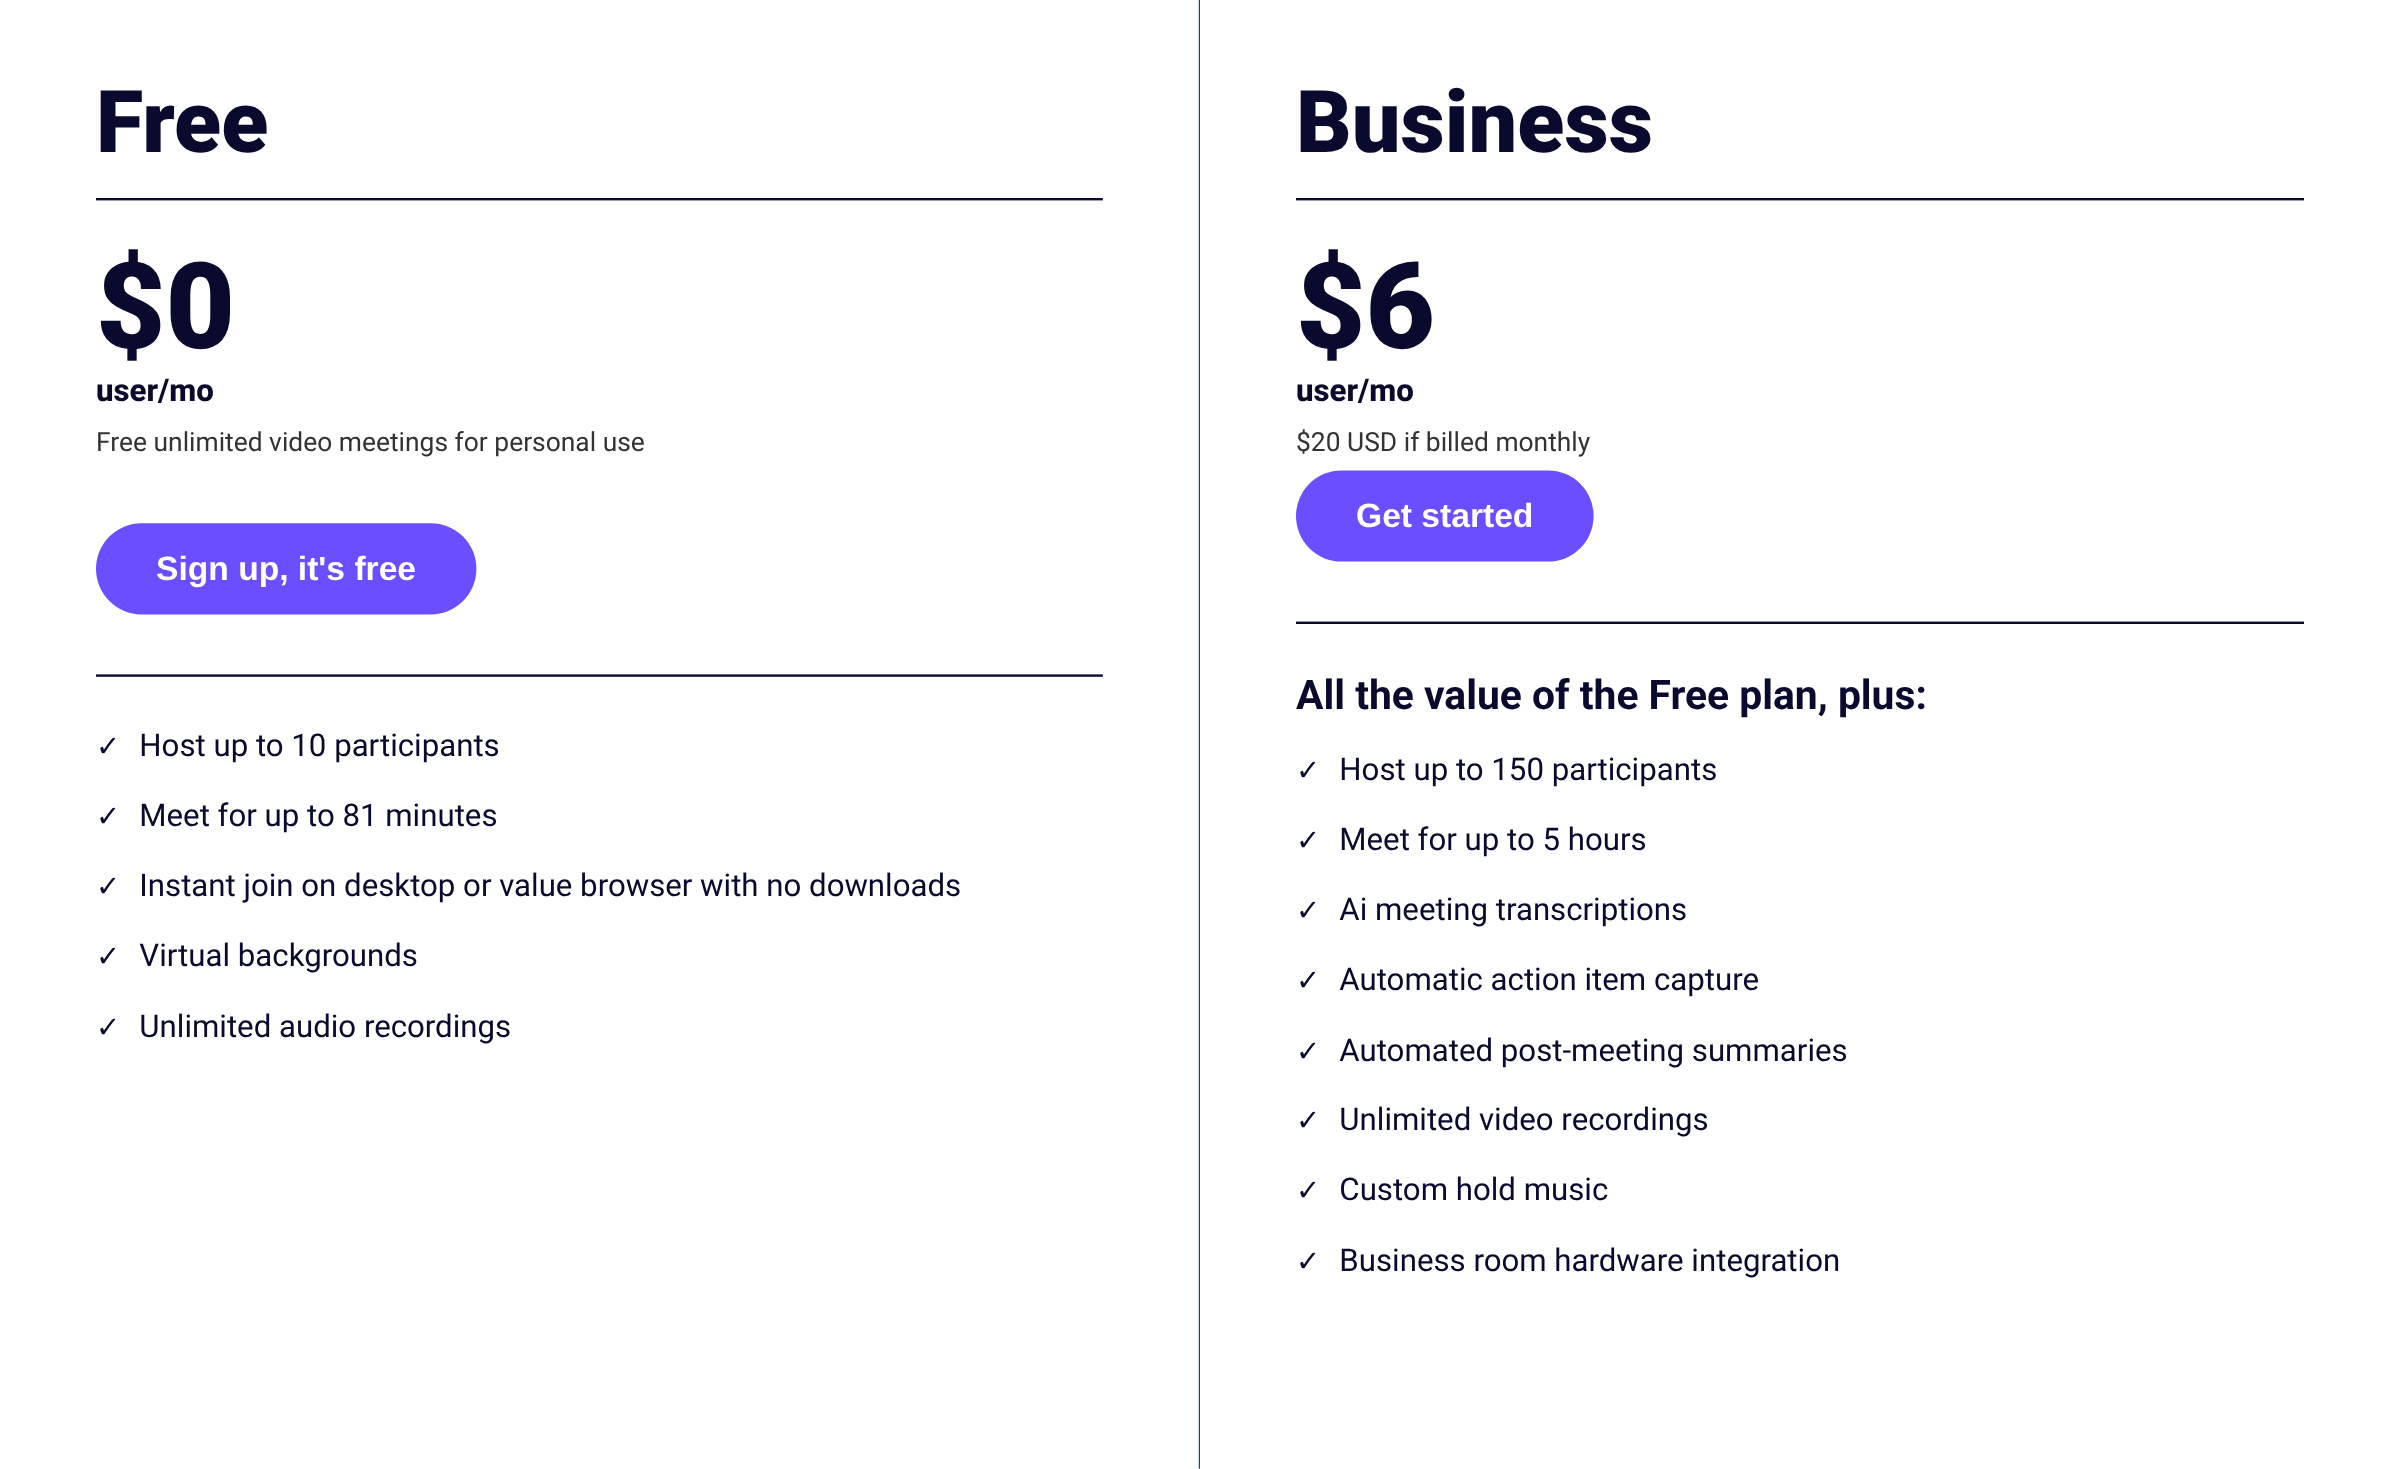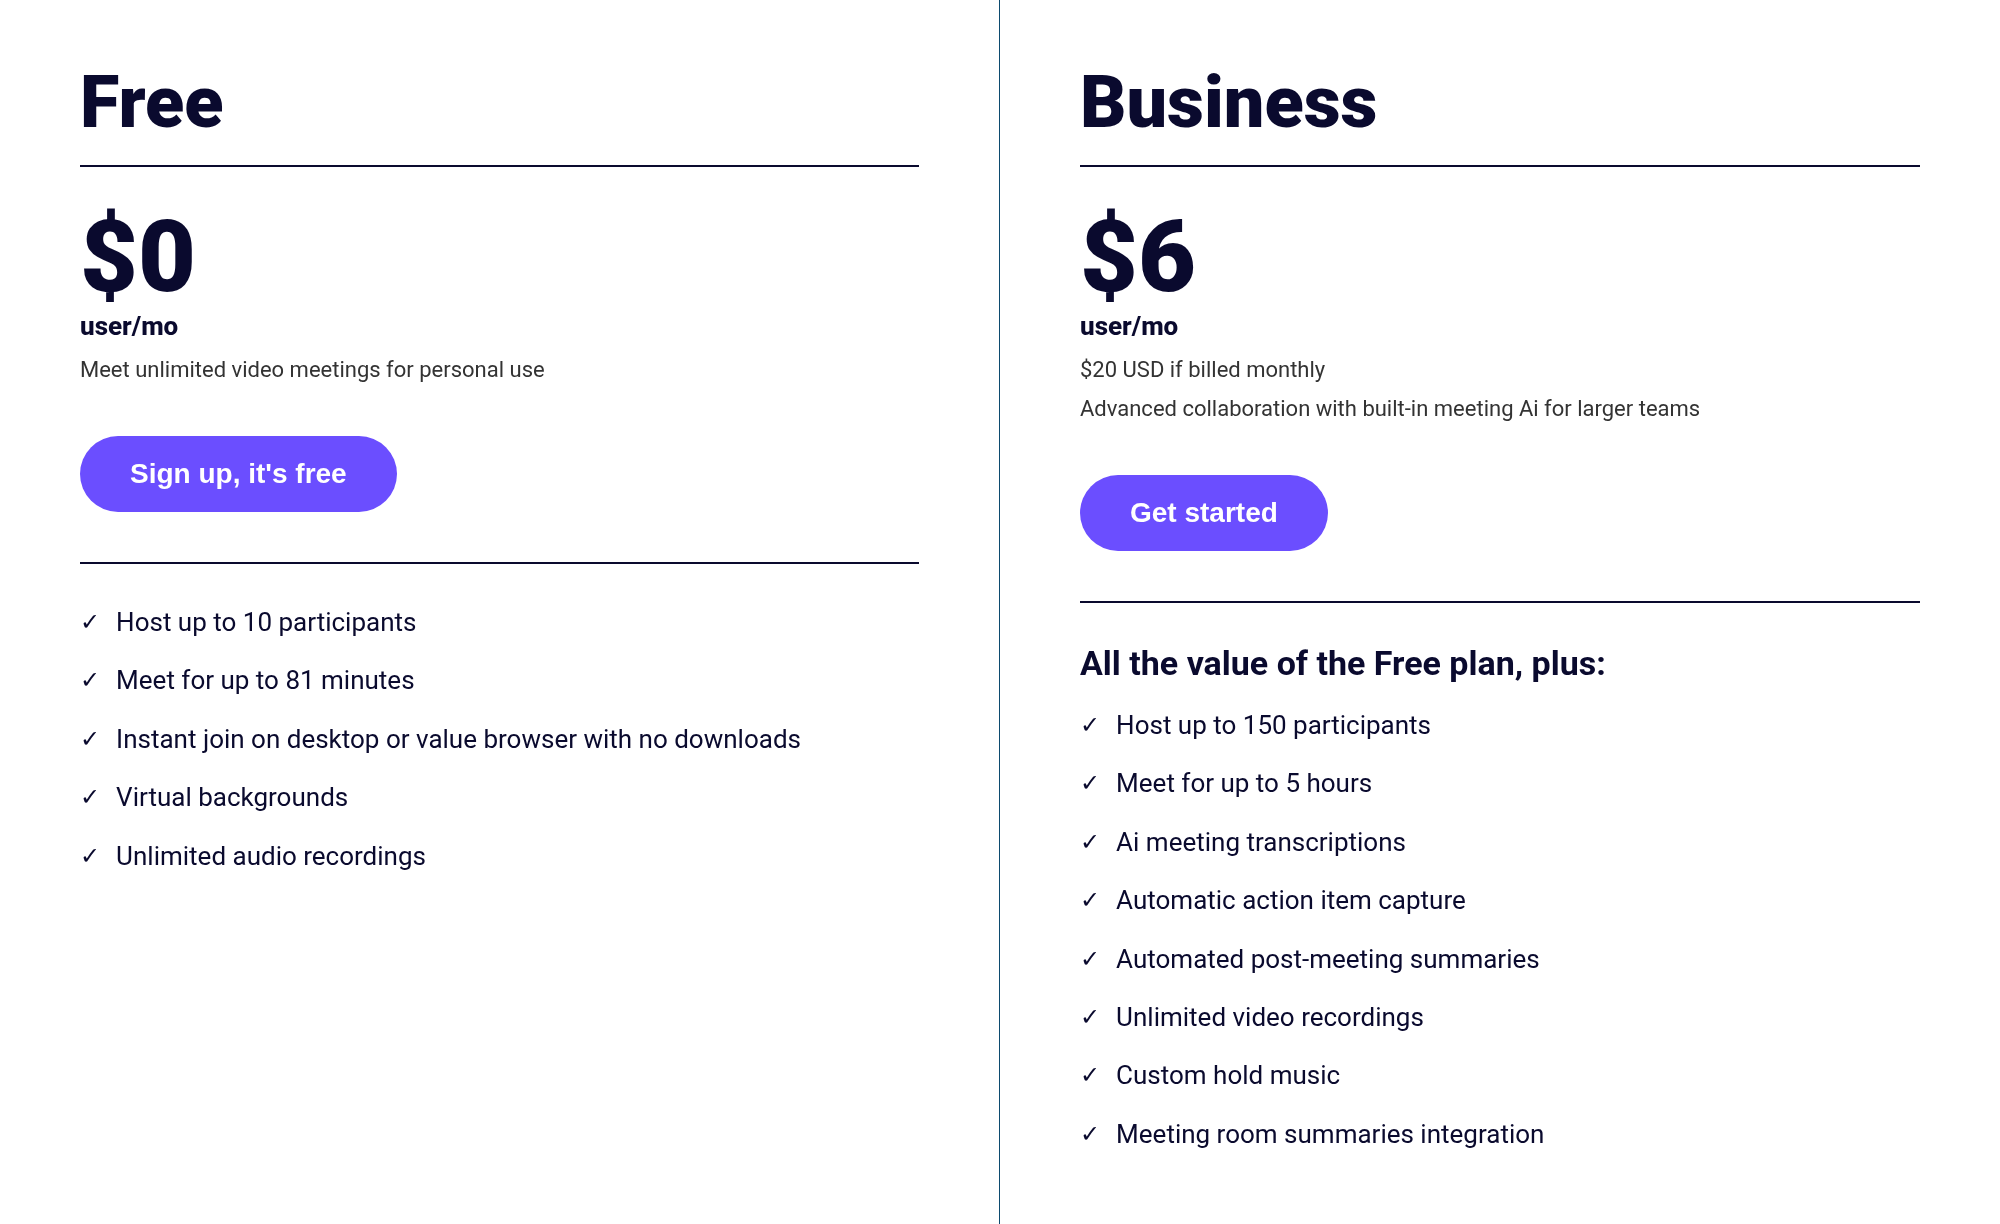--- a/index.html
+++ b/index.html
@@ -132,21 +132,21 @@
 <body>
 
 <div class="pricing-container">
 
   <div class="plan">
     <h1 class="plan-title">Free</h1>
     <hr class="divider">
 
     <div class="price">$0</div>
     <div class="price-unit">user/mo</div>
-    <div class="price-description">Meet unlimited video meetings for personal use</div>
+    <div class="price-description">Free unlimited video meetings for personal use</div>
 
     <button class="cta-button">Sign up, it's free</button>
 
     <hr class="features-divider">
 
     <ul class="features-list">
       <li class="feature-item">
         <span class="feature-check">✓</span>
         <span class="feature-text">Host up to 10 participants</span>
       </li>
@@ -169,21 +169,20 @@
     </ul>
   </div>
 
   <div class="plan">
     <h1 class="plan-title">Business</h1>
     <hr class="divider">
 
     <div class="price">$6</div>
     <div class="price-unit">user/mo</div>
     <div class="price-note">$20 USD if billed monthly</div>
-    <div class="price-description">Advanced collaboration with built-in meeting Ai for larger teams</div>
 
     <button class="cta-button">Get started</button>
 
     <hr class="features-divider">
 
     <div class="features-intro">All the value of the Free plan, plus:</div>
 
     <ul class="features-list">
       <li class="feature-item">
         <span class="feature-check">✓</span>
@@ -208,18 +207,18 @@
       <li class="feature-item">
         <span class="feature-check">✓</span>
         <span class="feature-text">Unlimited video recordings</span>
       </li>
       <li class="feature-item">
         <span class="feature-check">✓</span>
         <span class="feature-text">Custom hold music</span>
       </li>
       <li class="feature-item">
         <span class="feature-check">✓</span>
-        <span class="feature-text">Meeting room summaries integration</span>
+        <span class="feature-text">Business room hardware integration</span>
       </li>
     </ul>
   </div>
 
 </div>
 
 </body></html>

